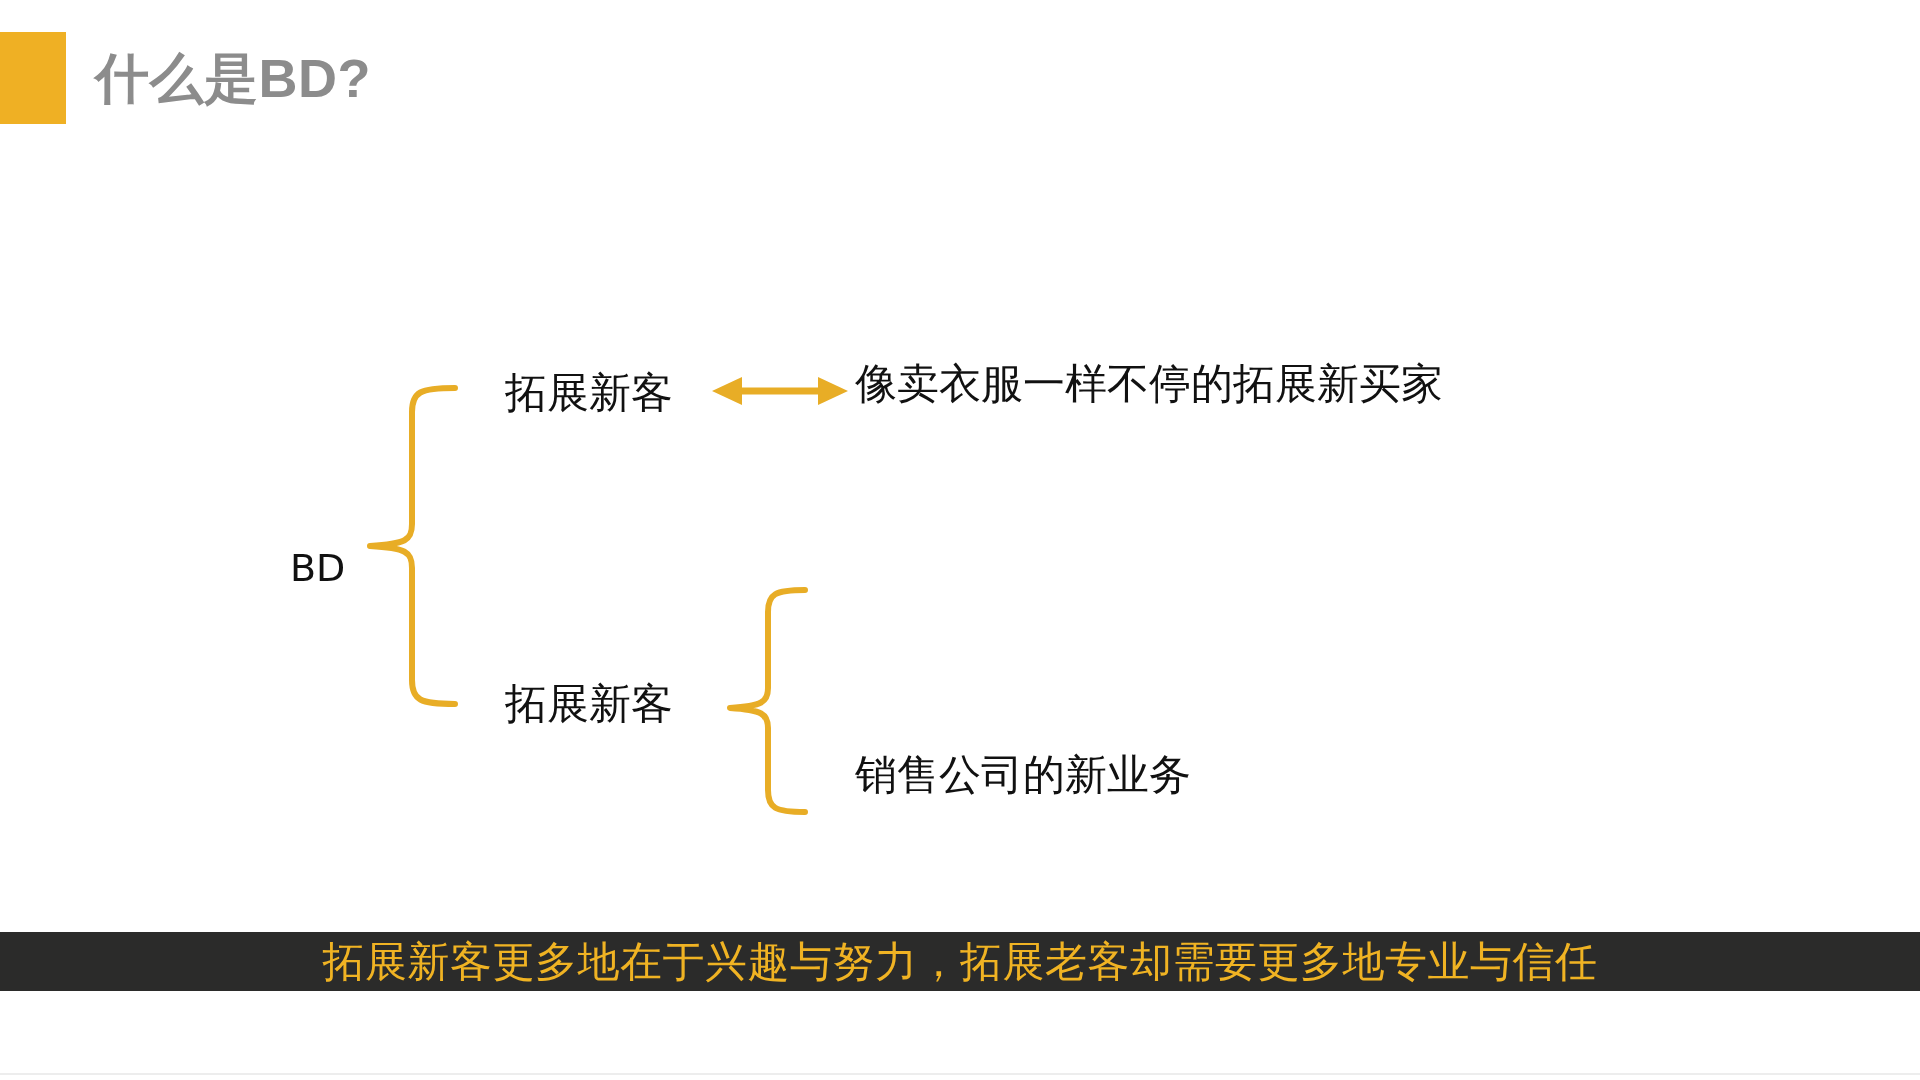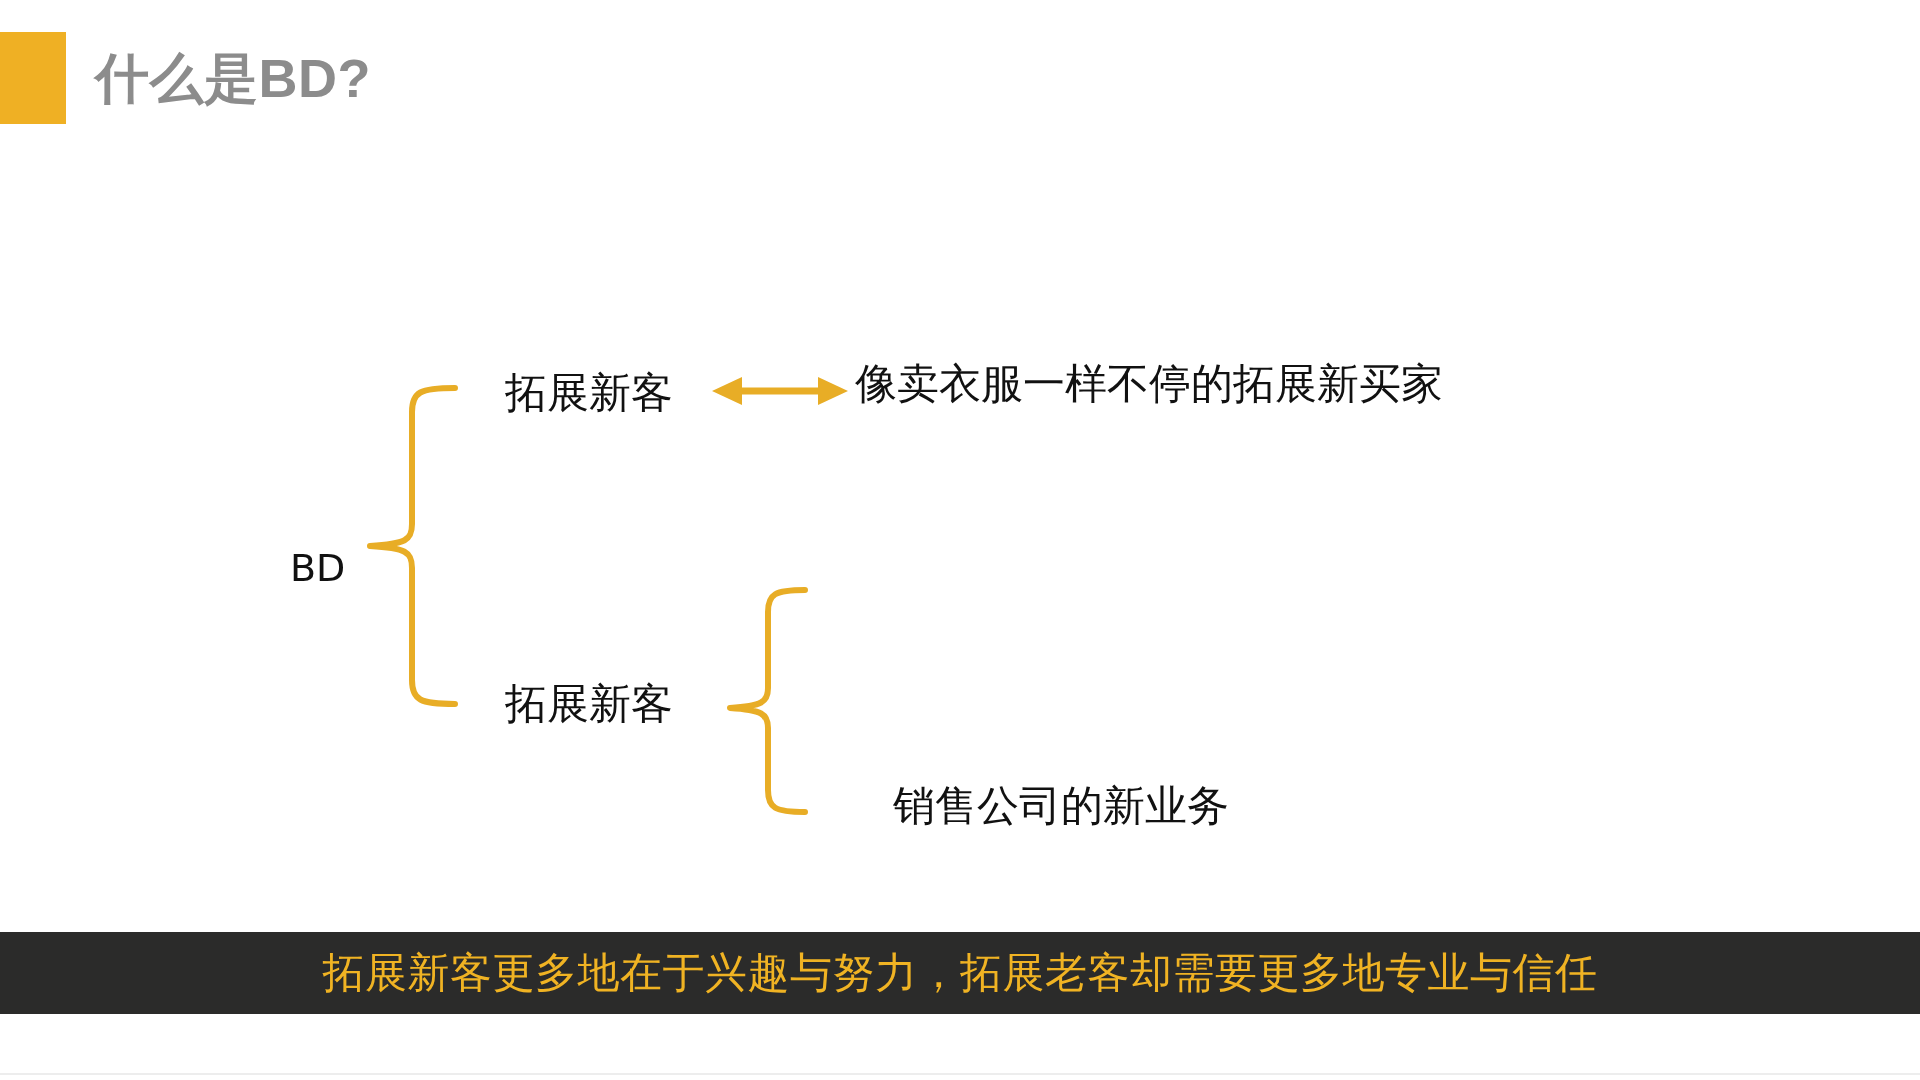--- a/index.html
+++ b/index.html
@@ -99,31 +99,30 @@
   .node-new-detail {
     left: 855px;
     top: 363px;
   }
   .node-old-detail-1 {
     left: 855px;
     top: 566px;
   }
   .node-old-detail-2 {
     left: 855px;
-    top: 785px;
-    margin-left: 38px;
+    top: 754px;
   }
 
   
   .banner {
     position: absolute;
     left: 0;
     top: 932px;
     width: 1920px;
-    height: 82px;
+    height: 59px;
     background: #2B2B2A;
     display: flex;
     align-items: center;
     justify-content: center;
   }
   .banner-text {
     font-family: "DejaVu Sans", "Liberation Sans", sans-serif;
     font-size: 42px;
     color: #F0B323;
     white-space: nowrap;

